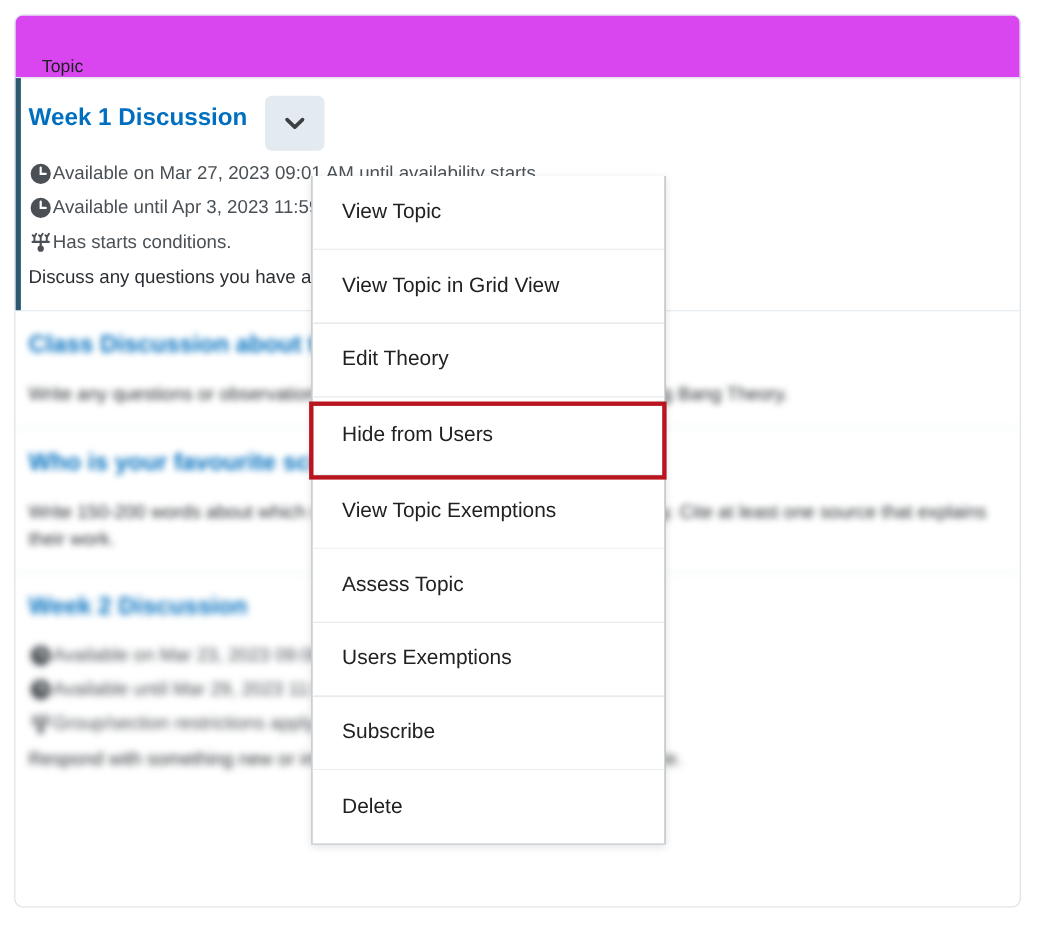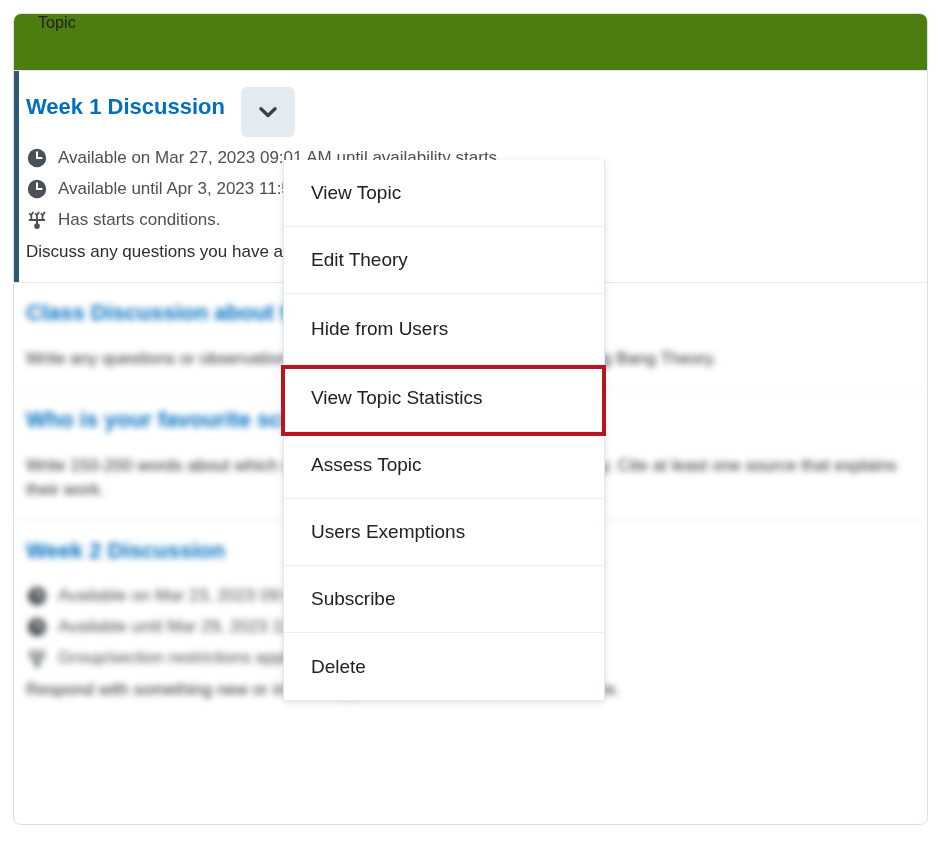--- a/index.html
+++ b/index.html
@@ -26,24 +26,24 @@
     box-sizing: border-box;
     border: 1px solid #d8e0e6;
     border-radius: 8px;
     background: #ffffff;
     overflow: hidden;
   }
 
   .panel-header {
     height: 57px;
     box-sizing: border-box;
-    background: #4d7c0f;
+    background: #d946ef;
     border-bottom: 1px solid #dfe6ec;
     display: flex;
-    align-items: flex-start;
+    align-items: flex-end;
     padding-left: 24px;
   }
   .panel-header .col-title {
     font-size: 16px;
     color: #202122;
     letter-spacing: .1px;
   }
 
   
   .rows { position: relative; }
@@ -89,21 +89,20 @@
     cursor: pointer;
     padding: 0;
     flex: none;
   }
   .chevron-btn svg { display: block; }
 
   
   .meta {
     display: flex;
     align-items: center;
-    gap: 10px;
     margin: 0 0 9px 0;
     font-size: 17px;
     color: #4a5055;
     line-height: 22px;
   }
   .meta .ic { flex: none; width: 22px; height: 22px; display:block; }
 
   .row-desc {
     font-size: 17px;
     color: #2b2f33;
@@ -275,22 +274,23 @@
       </div>
 
       <p class="row-desc">Respond with something new or interesting you have about this week's lecture.</p>
     </div>
 
   </div>
 </div>
 
 <div class="menu">
   <div class="menu-item">View Topic</div>
+  <div class="menu-item">View Topic in Grid View</div>
   <div class="menu-item">Edit Theory</div>
   <div class="menu-item tall">Hide from Users</div>
-  <div class="menu-item">View Topic Statistics</div>
+  <div class="menu-item">View Topic Exemptions</div>
   <div class="menu-item">Assess Topic</div>
   <div class="menu-item">Users Exemptions</div>
   <div class="menu-item">Subscribe</div>
   <div class="menu-item">Delete</div>
 </div>
 
 <div class="highlight-box"></div>
 
 </body></html>

